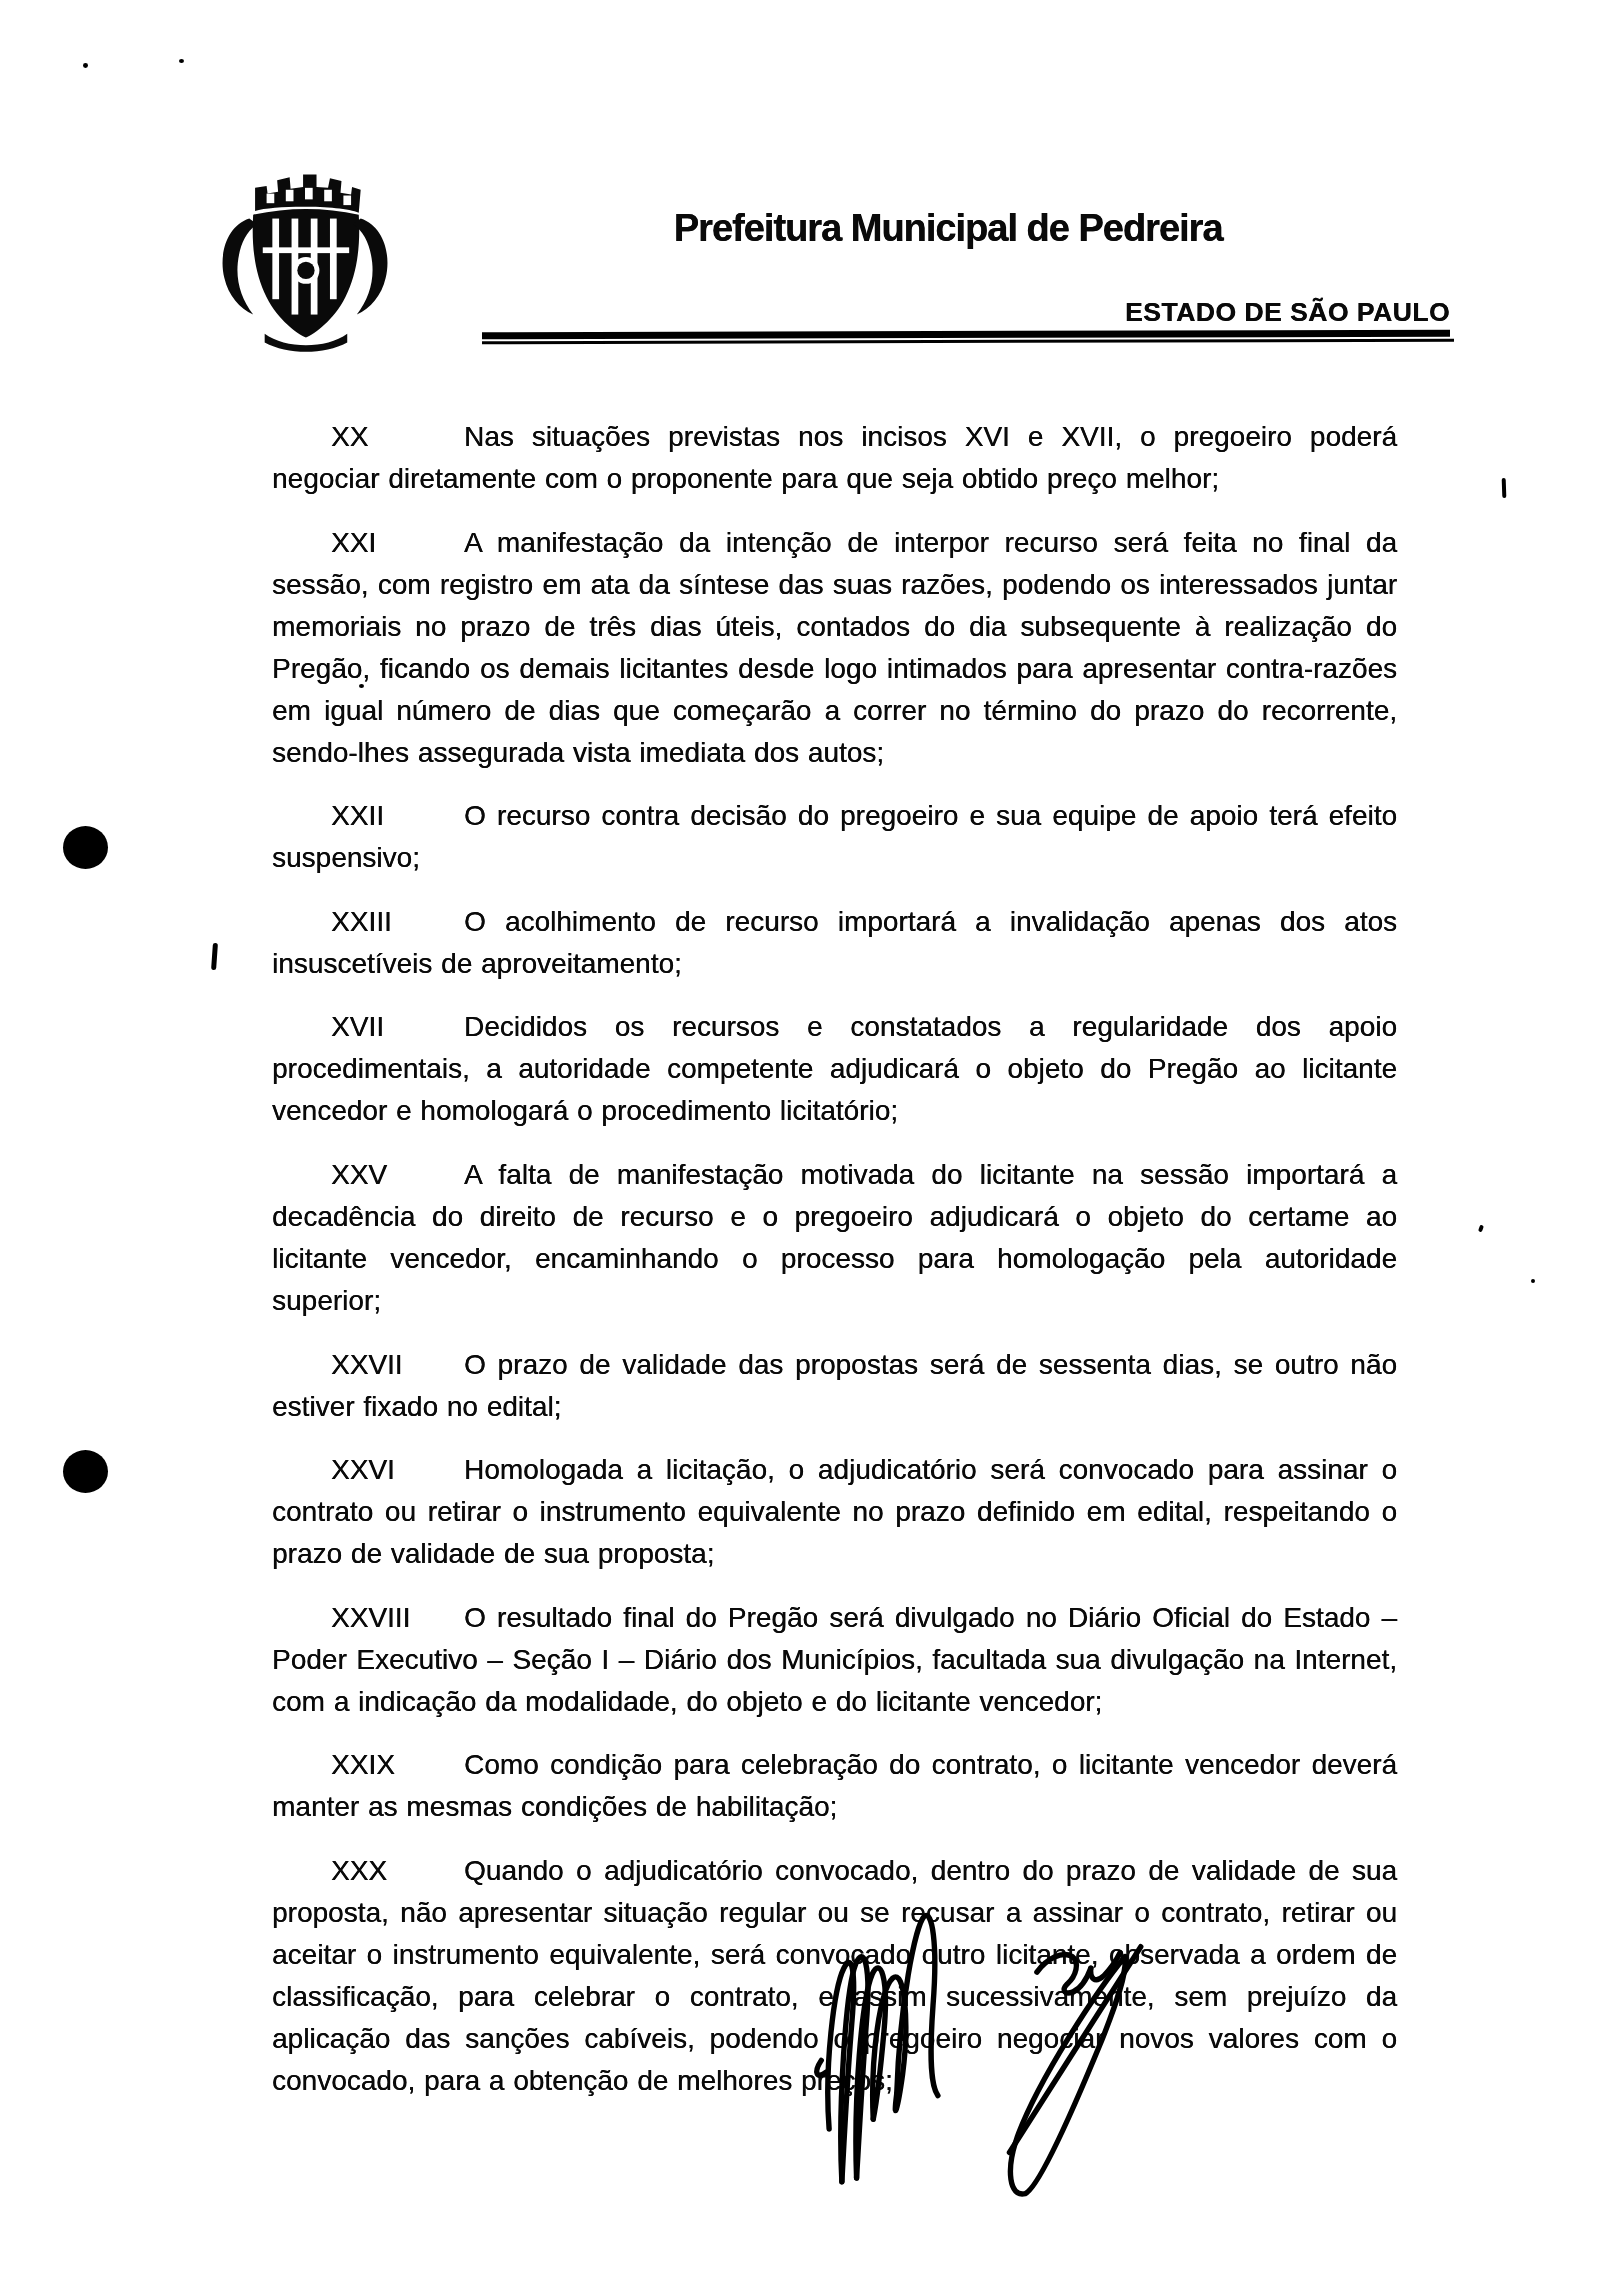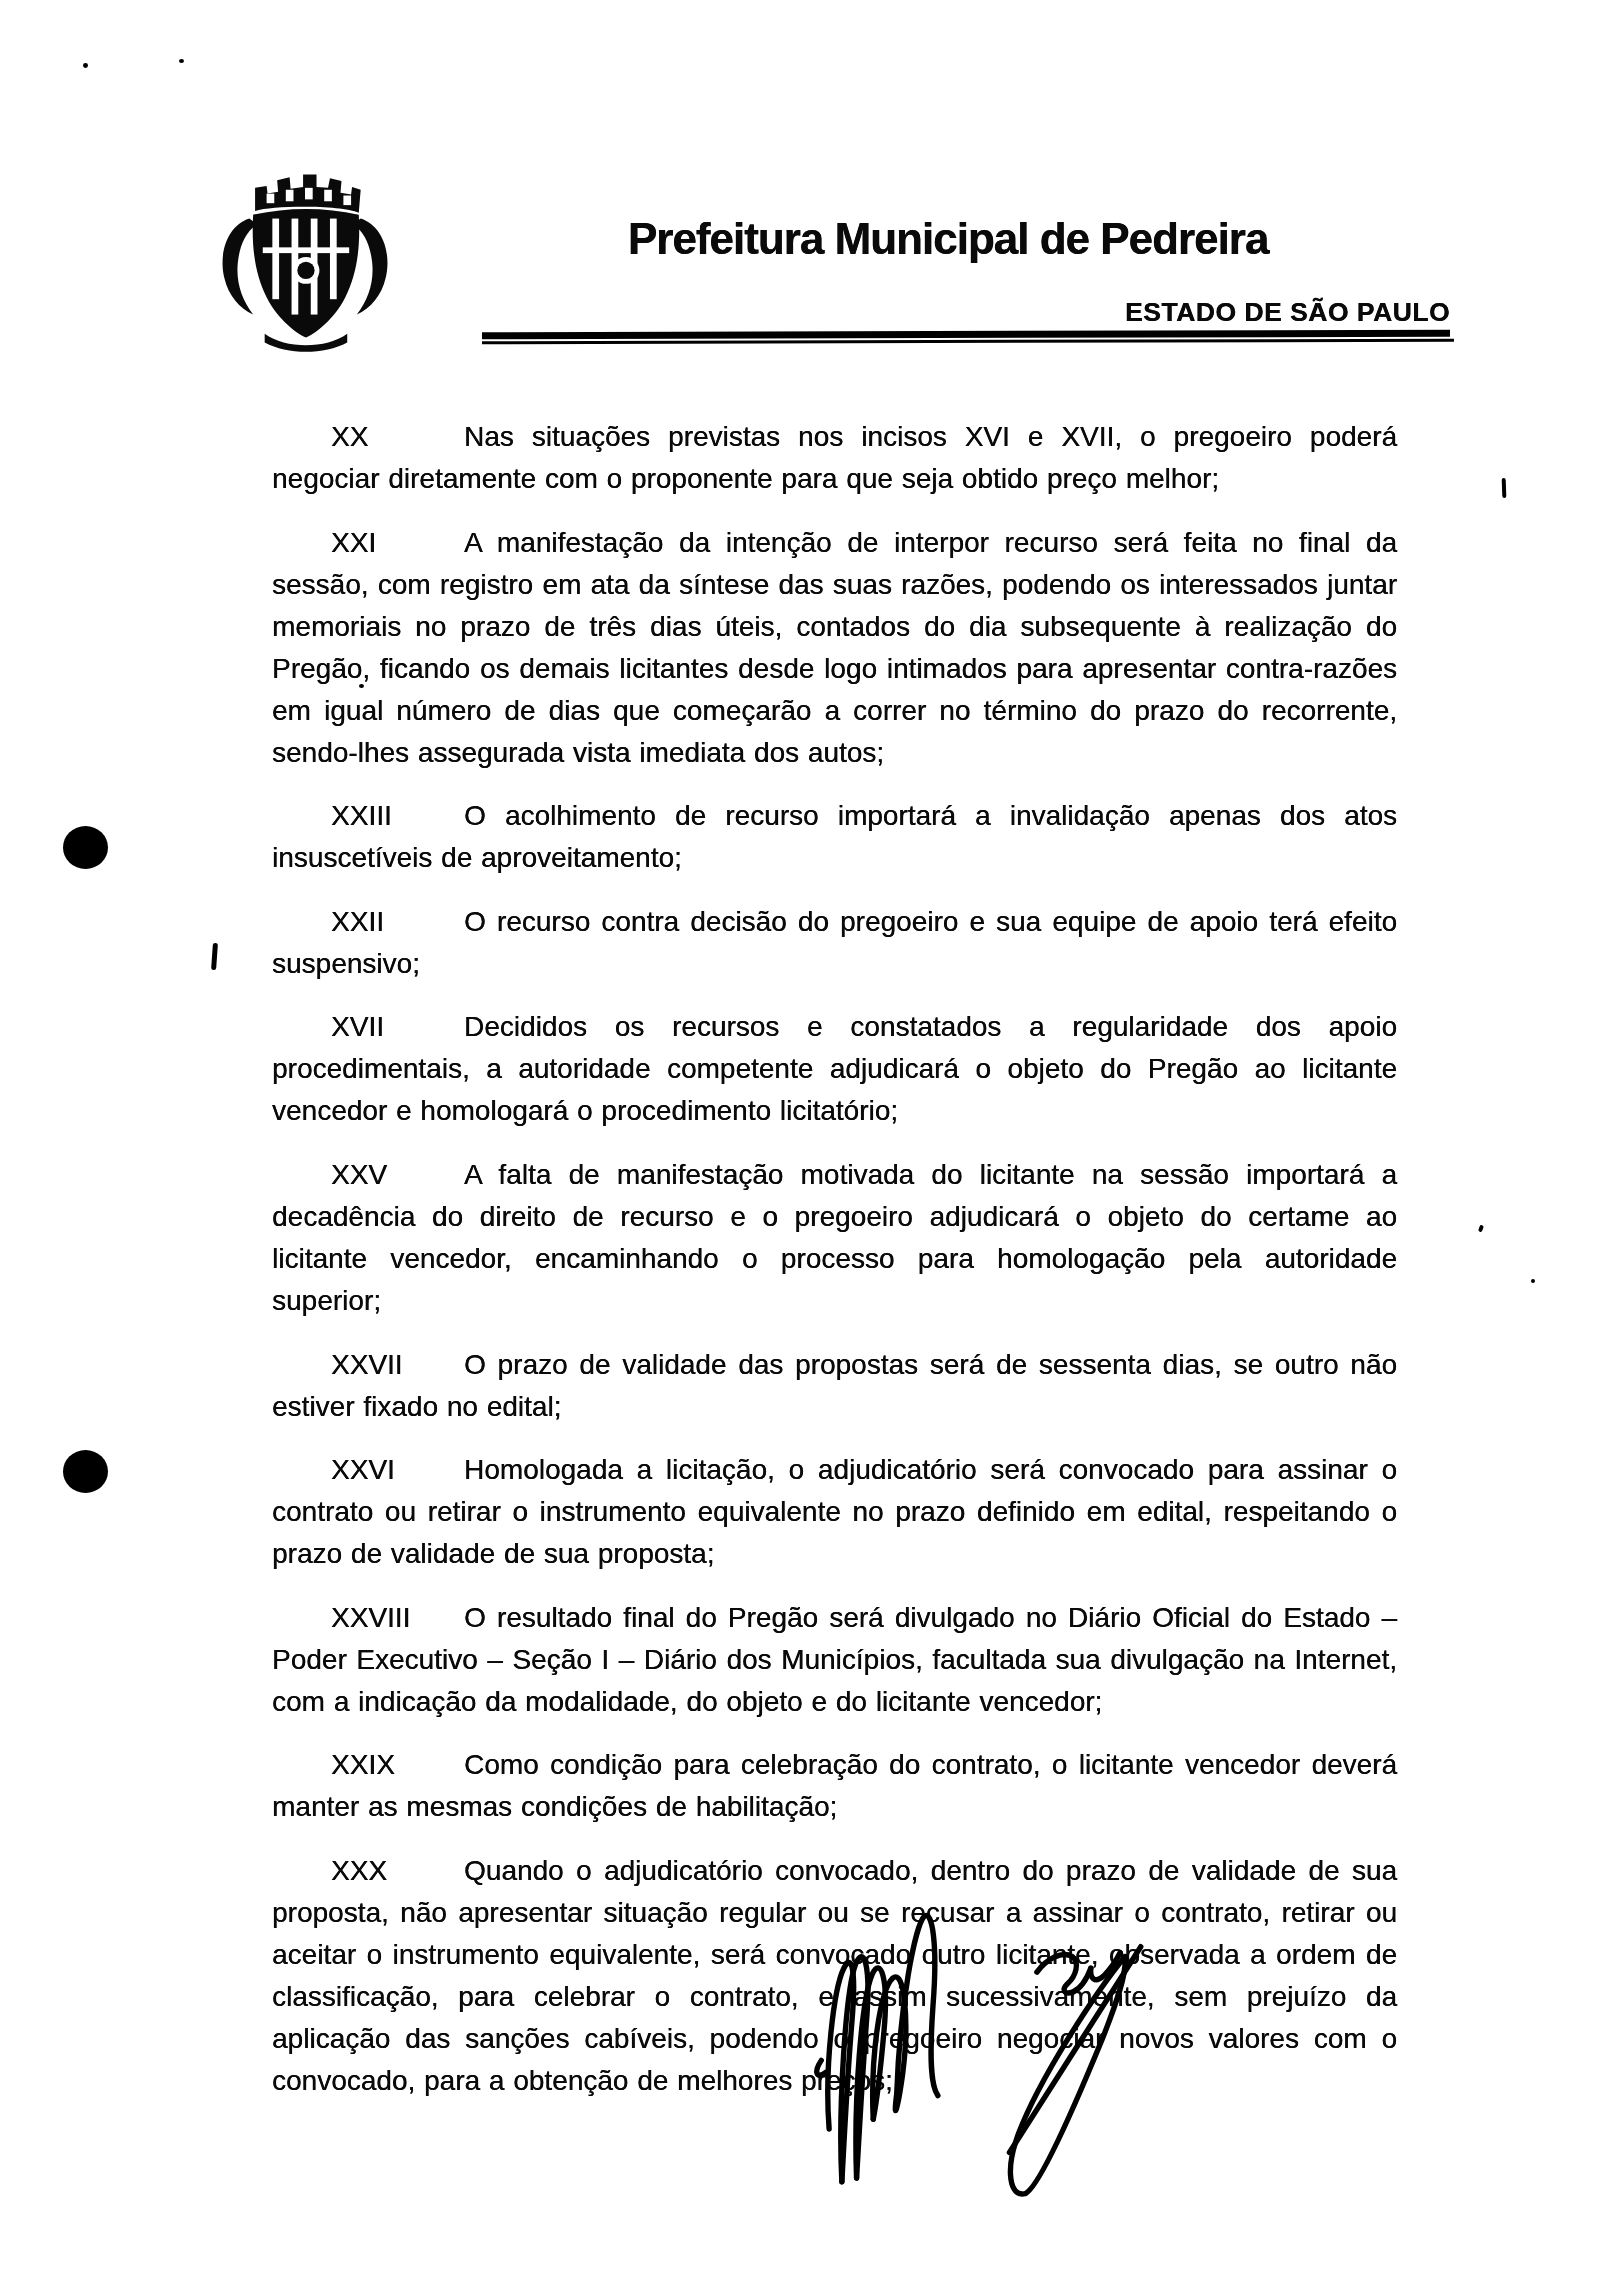--- a/index.html
+++ b/index.html
@@ -9,22 +9,22 @@
     margin:0 auto;
     background:#ffffff;
     overflow:hidden;
     font-family:"Liberation Sans", sans-serif;
     color:#0a0a0a;
   }
   
   .letterhead{position:absolute;left:0;top:0;width:100%;height:372px;}
   .coat{position:absolute;left:209px;top:155px;}
   .org-title{
-    position:absolute;left:453px;top:214px;width:990px;
-    margin:0;font-size:44px;font-weight:bold;letter-spacing:-1px;
+    position:absolute;left:453px;top:207px;width:990px;
+    margin:0;font-size:38px;font-weight:bold;letter-spacing:-1px;
     white-space:nowrap;text-align:center;
     text-shadow:0.4px 0 0 currentColor;
   }
   .org-subtitle{
     position:absolute;left:482px;top:297px;width:968px;
     font-size:26.5px;font-weight:bold;letter-spacing:0.5px;
     text-align:right;
     text-shadow:0.4px 0 0 currentColor;
   }
   .header-rule{position:absolute;left:482px;top:331px;width:968px;transform:rotate(-0.15deg);}
@@ -90,23 +90,23 @@
       <div class="bar1"></div>
         <div class="bar2"></div>
     </div>
   </div>
 
   <main class="clauses">
     <p class="clause"><span class="numeral">XX</span><span>Nas situações previstas nos incisos XVI e XVII, o pregoeiro poderá negociar diretamente com o proponente para que seja obtido preço melhor;</span></p>
 
     <p class="clause"><span class="numeral">XXI</span><span>A manifestação da intenção de interpor recurso será feita no final da sessão, com registro em ata da síntese das suas razões, podendo os interessados juntar memoriais no prazo de três dias úteis, contados do dia subsequente à realização do Pregão, ficando os demais licitantes desde logo intimados para apresentar contra-razões em igual número de dias que começarão a correr no término do prazo do recorrente, sendo-lhes assegurada vista imediata dos autos;</span></p>
 
+    <p class="clause"><span class="numeral">XXII</span><span>O recurso contra decisão do pregoeiro e sua equipe de apoio terá efeito suspensivo;</span></p>
+
     <p class="clause"><span class="numeral">XXIII</span><span>O acolhimento de recurso importará a invalidação apenas dos atos insuscetíveis de aproveitamento;</span></p>
-
-    <p class="clause"><span class="numeral">XXII</span><span>O recurso contra decisão do pregoeiro e sua equipe de apoio terá efeito suspensivo;</span></p>
 
     <p class="clause"><span class="numeral">XVII</span><span>Decididos os recursos e constatados a regularidade dos apoio procedimentais, a autoridade competente adjudicará o objeto do Pregão ao licitante vencedor e homologará o procedimento licitatório;</span></p>
 
     <p class="clause"><span class="numeral">XXV</span><span>A falta de manifestação motivada do licitante na sessão importará a decadência do direito de recurso e o pregoeiro adjudicará o objeto do certame ao licitante vencedor, encaminhando o processo para homologação pela autoridade superior;</span></p>
 
     <p class="clause"><span class="numeral">XXVII</span><span>O prazo de validade das propostas será de sessenta dias, se outro não estiver fixado no edital;</span></p>
 
     <p class="clause"><span class="numeral">XXVI</span><span>Homologada a licitação, o adjudicatório será convocado para assinar o contrato ou retirar o instrumento equivalente no prazo definido em edital, respeitando o prazo de validade de sua proposta;</span></p>
 
     <p class="clause"><span class="numeral">XXVIII</span><span>O resultado final do Pregão será divulgado no Diário Oficial do Estado – Poder Executivo – Seção I – Diário dos Municípios, facultada sua divulgação na Internet, com a indicação da modalidade, do objeto e do licitante vencedor;</span></p>

